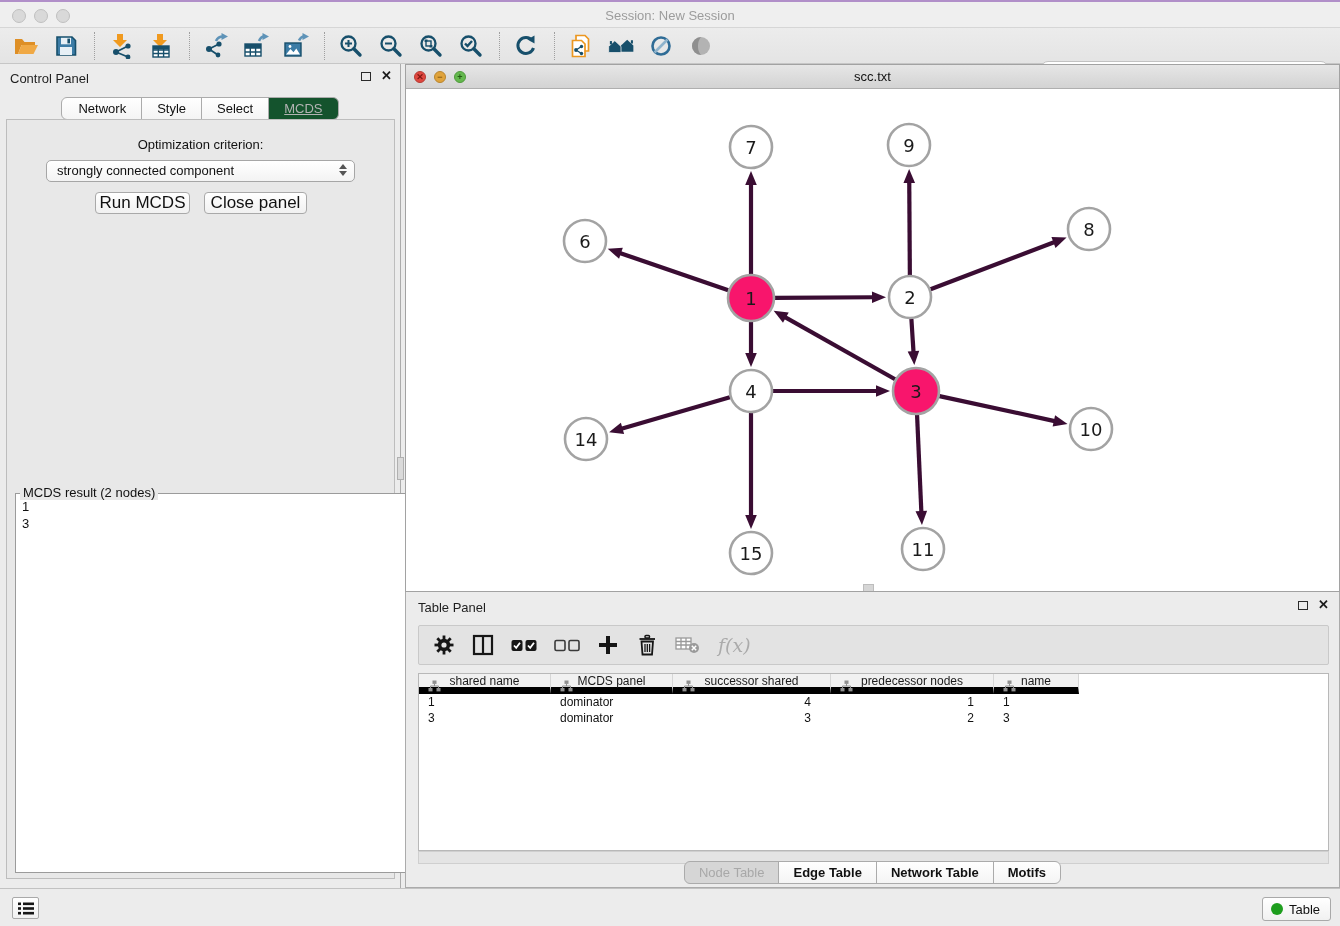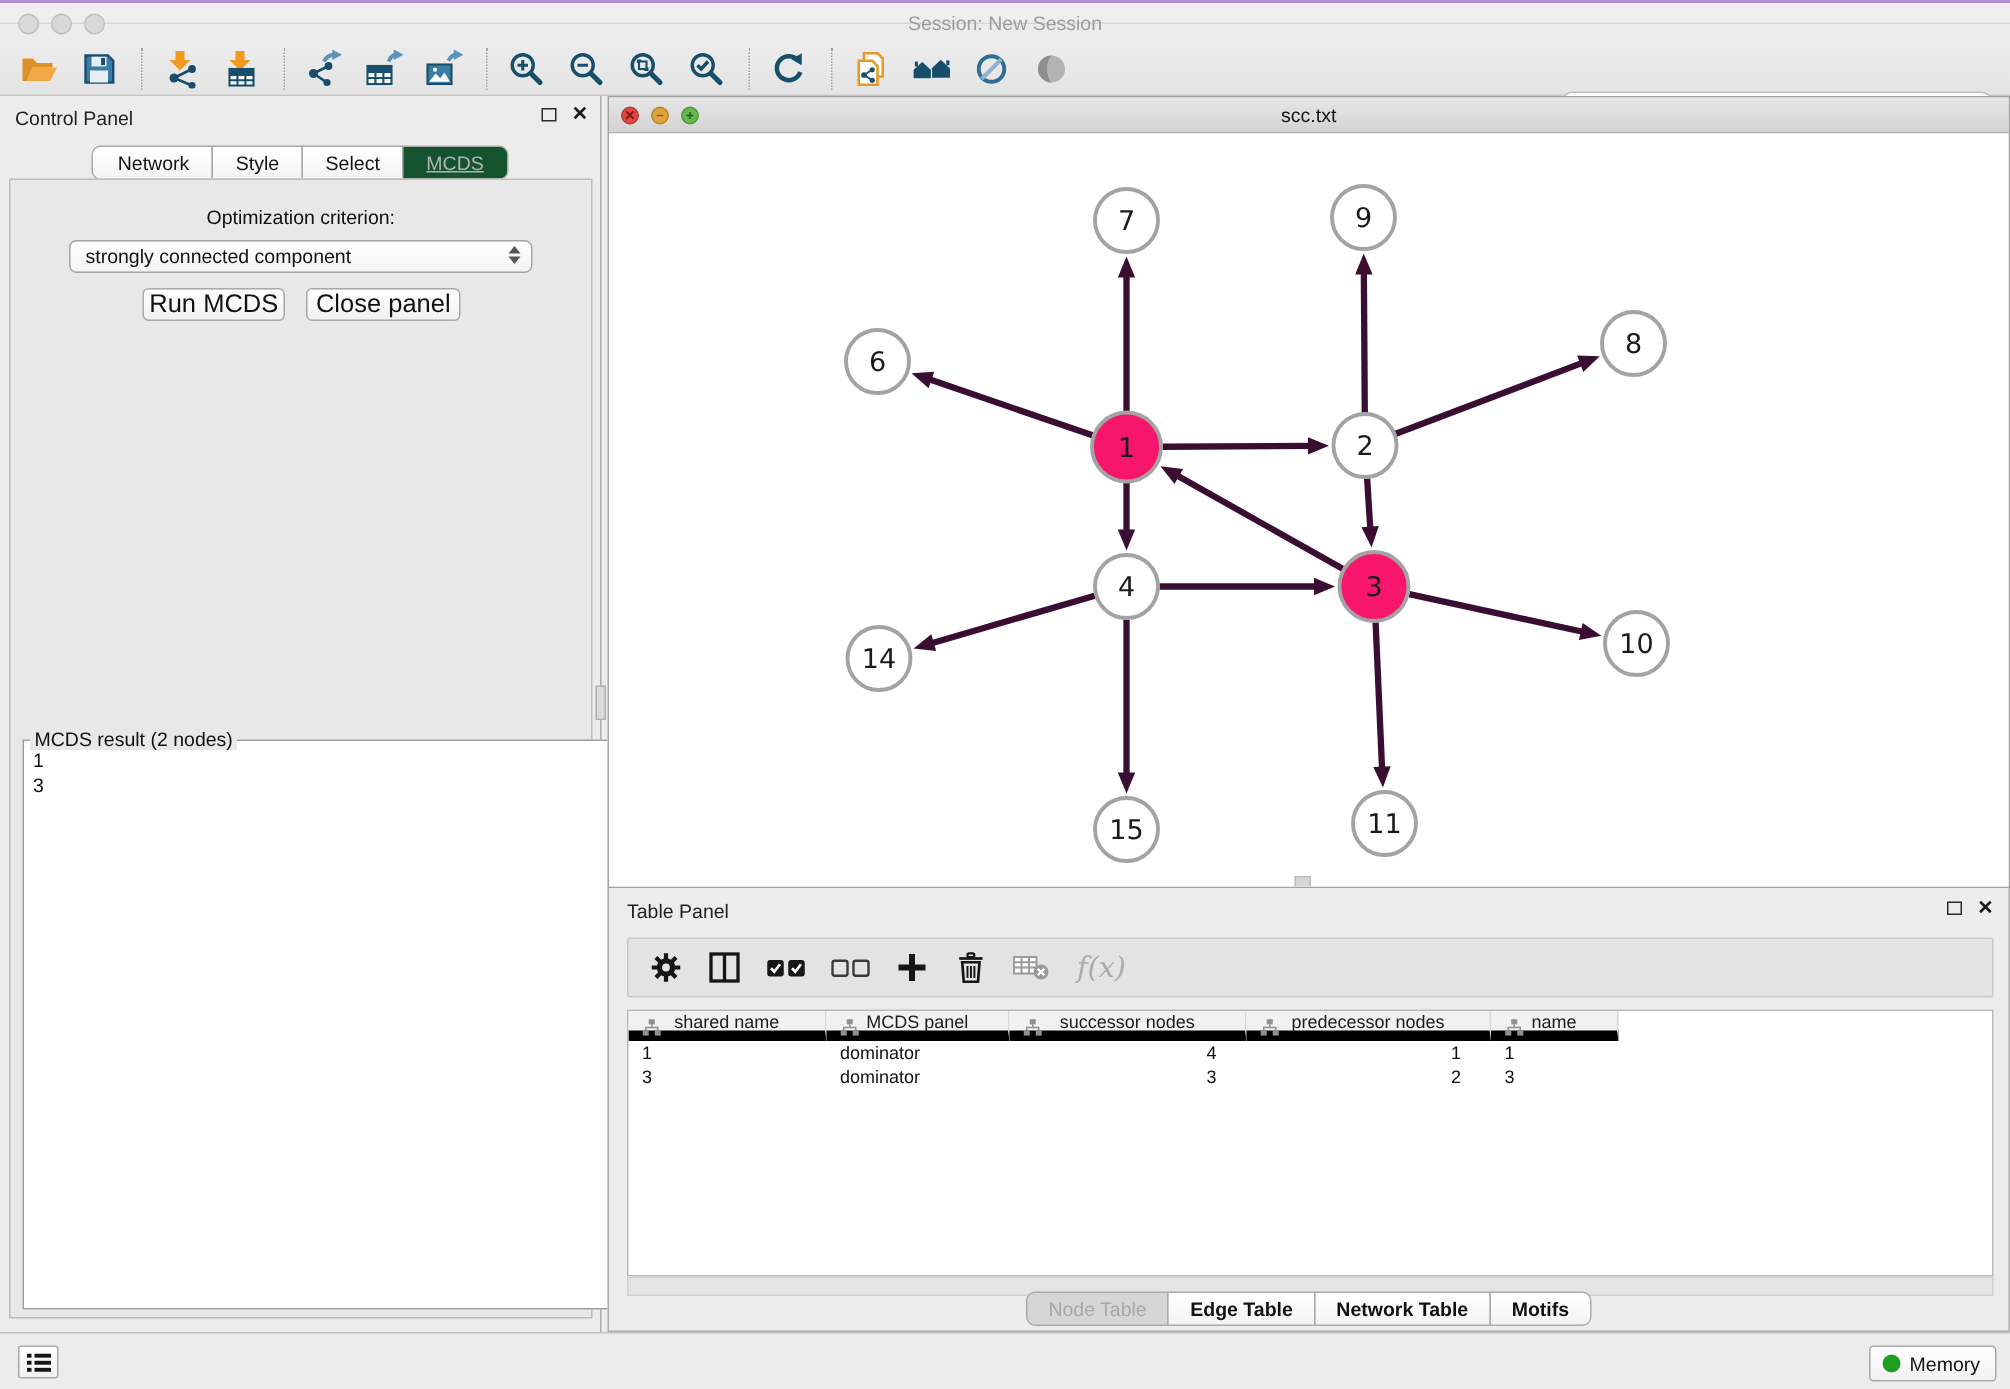--- a/index.html
+++ b/index.html
@@ -1,20 +1,20 @@
 <!DOCTYPE html>
 <html><head>
 <meta charset="utf-8">
 <style>
   * { margin:0; padding:0; box-sizing:border-box; }
   html,body { width:1340px; height:926px; overflow:hidden; }
   body { font-family:"Liberation Sans", sans-serif; background:#ECECEC; position:relative; }
 
   
-  .titlebar { position:absolute; left:0; top:0; width:1340px; height:16px;
+  .titlebar { position:absolute; left:0; top:0; width:1340px; height:28px;
     background:#EFEFEF; border-top:2px solid #B18FC9; border-bottom:1px solid #D6D6D6; }
   .mac-lights { position:absolute; left:12px; top:7px; display:flex; gap:8px; }
   .mac-light { width:14px; height:14px; border-radius:50%; background:#D9D9D9; border:1px solid #C0C0C0; }
   .titlebar-title { position:absolute; left:0; right:0; top:6px; text-align:center;
     font-size:13px; color:#9C9C9C; }
 
   
   .toolbar { position:absolute; left:0; top:28px; width:1340px; height:36px;
     background:linear-gradient(#ECECEC,#E4E4E4); border-bottom:1px solid #C6C6C6;
     display:flex; align-items:center; padding-left:12px; }
@@ -521,21 +521,21 @@
             </svg></span>
           <span class="th-label">MCDS panel</span>
         </div>
         <div class="th" style="width: 158px;">
           <span class="th-icon"><svg width="13" height="12" viewBox="0 0 13 12">
               <rect x="4.5" y="0.5" width="4" height="3.4" fill="#8F8F8F"></rect>
               <rect x="0.5" y="8" width="4" height="3.4" fill="#8F8F8F"></rect>
               <rect x="8.5" y="8" width="4" height="3.4" fill="#8F8F8F"></rect>
               <path d="M6.5 3.9 V6 M2.5 8 V6 H10.5 V8" stroke="#8F8F8F" fill="none"></path>
             </svg></span>
-          <span class="th-label">successor nodes</span>
+          <span class="th-label">successor shared</span>
         </div>
         <div class="th" style="width: 163px;">
           <span class="th-icon"><svg width="13" height="12" viewBox="0 0 13 12">
               <rect x="4.5" y="0.5" width="4" height="3.4" fill="#8F8F8F"></rect>
               <rect x="0.5" y="8" width="4" height="3.4" fill="#8F8F8F"></rect>
               <rect x="8.5" y="8" width="4" height="3.4" fill="#8F8F8F"></rect>
               <path d="M6.5 3.9 V6 M2.5 8 V6 H10.5 V8" stroke="#8F8F8F" fill="none"></path>
             </svg></span>
           <span class="th-label">predecessor nodes</span>
         </div>
@@ -583,15 +583,15 @@
           <rect x="5" y="0.5" width="11" height="2.6"></rect>
           <rect x="0" y="5.2" width="3" height="2.6"></rect>
           <rect x="5" y="5.2" width="11" height="2.6"></rect>
           <rect x="0" y="9.9" width="3" height="2.6"></rect>
           <rect x="5" y="9.9" width="11" height="2.6"></rect>
         </g>
       </svg>
   </button>
   <button class="btn memory-btn">
     <span class="memory-dot"></span>
-    <span>Memory</span>
+    <span>Table</span>
   </button>
 </div>
 
 </body></html>

